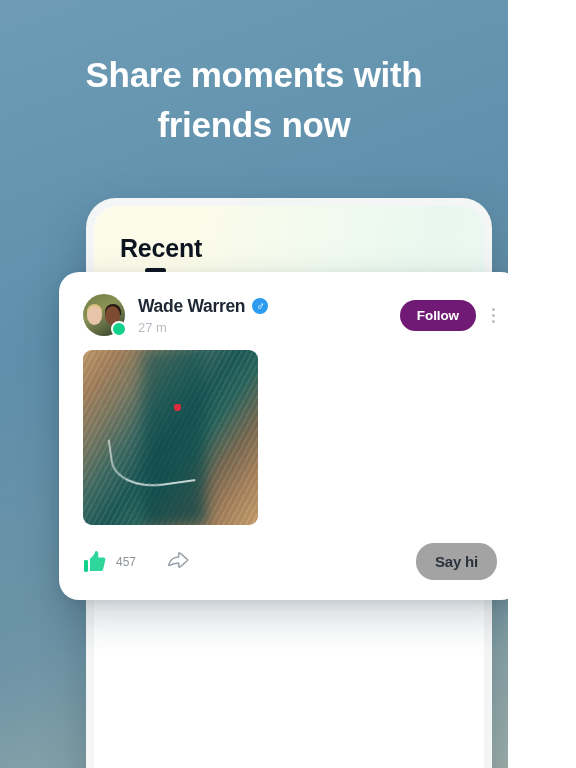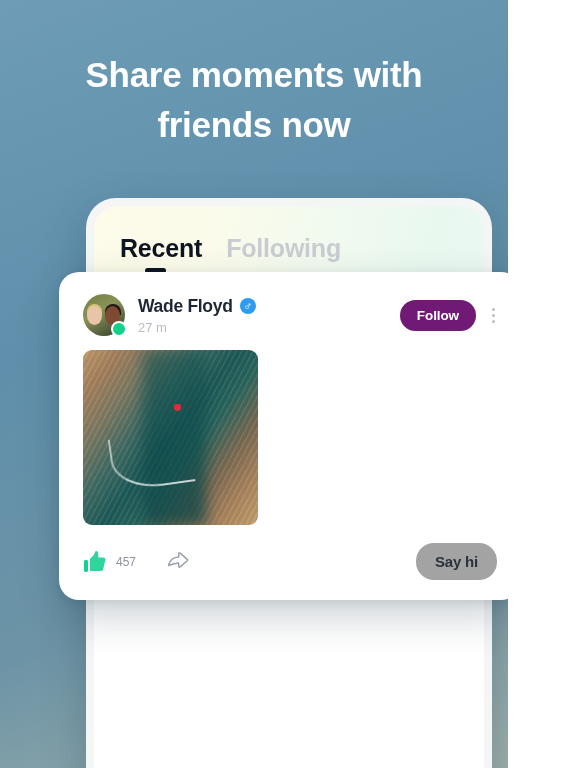--- a/index.html
+++ b/index.html
@@ -266,23 +266,20 @@
   <h1 class="headline">Share moments with friends now</h1>
 
   <div class="phone">
     <div class="phone-screen">
 
       <div class="tabbar">
         <div class="tab active">
           <span>Recent</span>
           <span class="tab-underline"></span>
         </div>
-        <div class="tab inactive">
-          <span>Following</span>
-        </div>
       </div>
 
       <div class="feed">
         <div class="post2">
           <div class="p2-head">
 
             <div class="ring-avatar">
               <div class="pic"></div>
               <div class="badge-live">
                 <i></i>
@@ -327,21 +324,21 @@
           <span class="hair-a"></span>
             <span class="face-a"></span>
           <span class="hair-b"></span>
             <span class="face-b"></span>
         </div>
         <div class="badge-online"></div>
       </div>
 
       <div class="mc-name-wrap">
         <div class="mc-name">
-          <span>Wade Floyd</span>
+          <span>Wade Warren</span>
           <span class="gender-m">♂</span>
         </div>
         <div class="mc-time">27 m</div>
       </div>
 
       <button class="follow-btn">Follow</button>
       <div class="kebab">
         <span></span>
           <span></span>
           <span></span>

